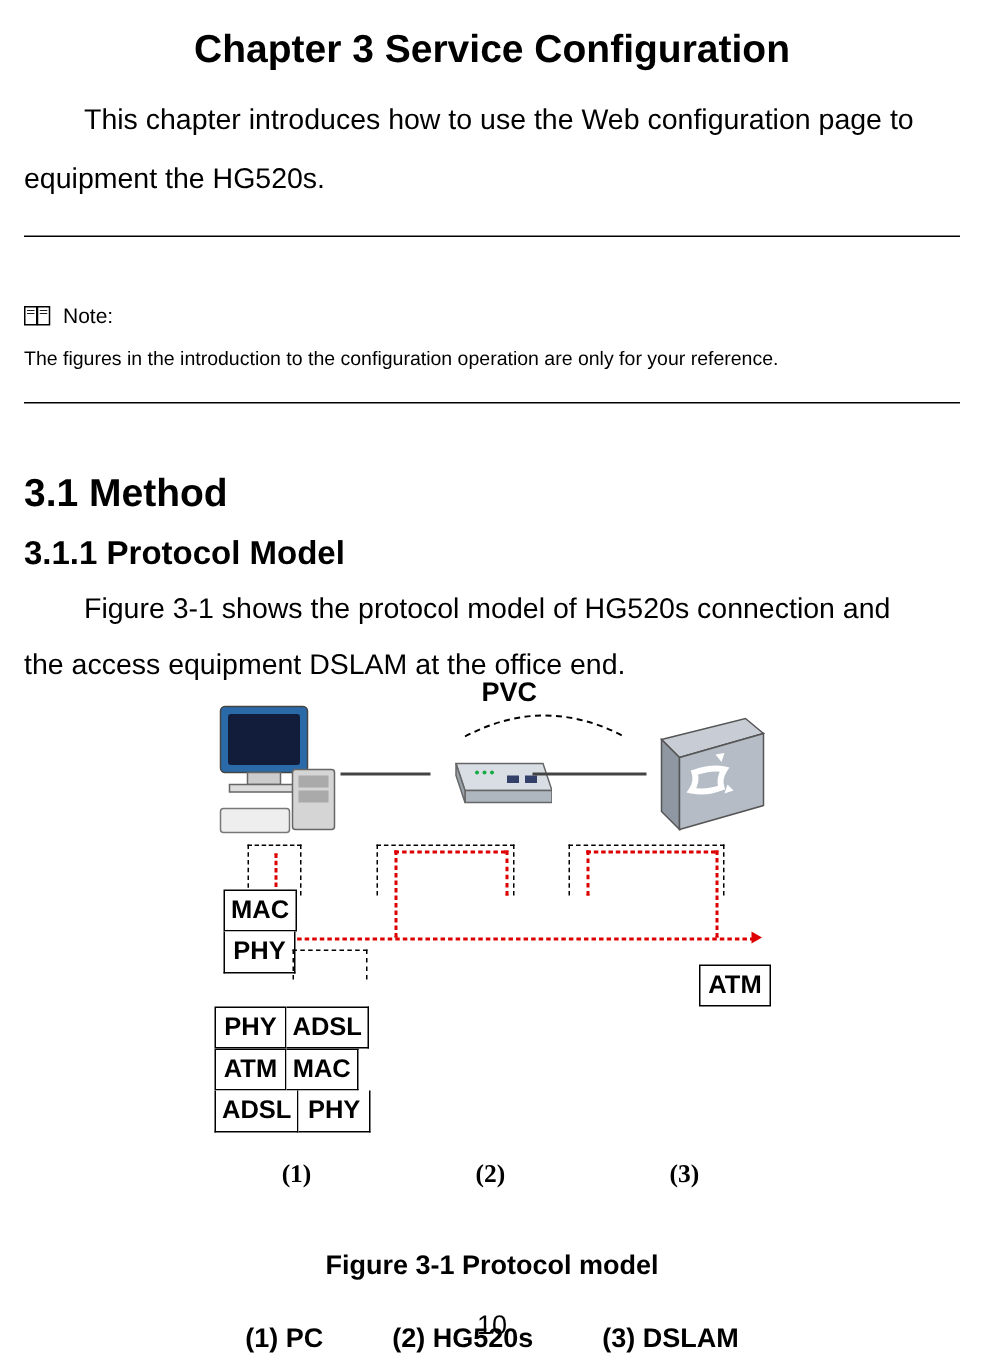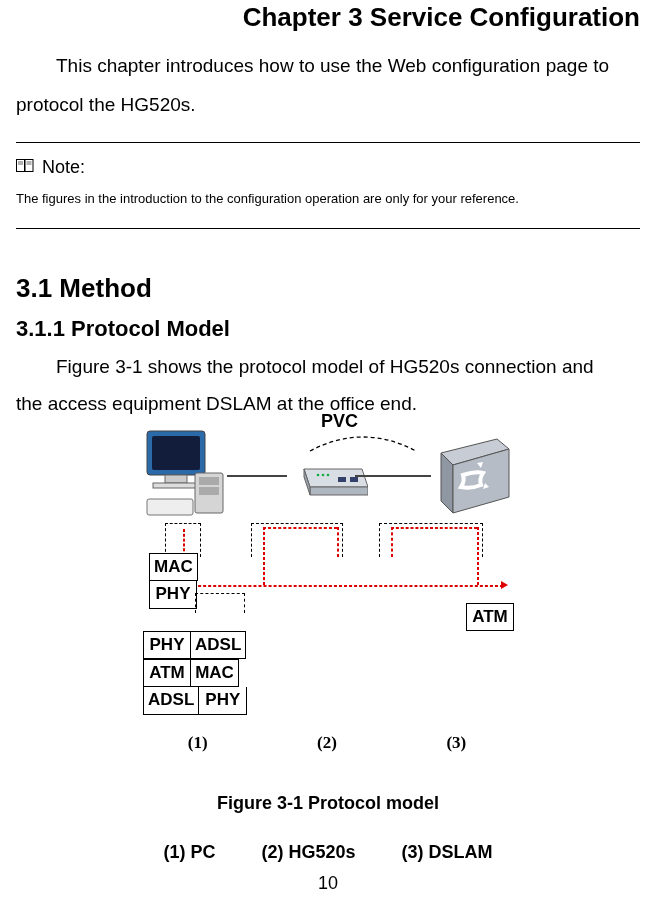--- a/index.html
+++ b/index.html
@@ -8,46 +8,47 @@
       height: 902px;
       font-family: Arial, Helvetica, sans-serif;
       color: #000;
       background: #fff;
       padding: 0 16px;
       position: relative;
     }
     .chapter-title {
       font-size: 26px;
       font-weight: bold;
-      text-align: right;
-      margin-top: 2px;
+      text-align: center;
+      margin-top: 17px;
       margin-bottom: 18px;
     }
     .intro-text {
       font-size: 19px;
       line-height: 1.55;
       text-indent: 40px;
       margin-bottom: 10px;
     }
     .intro-text-cont {
       font-size: 19px;
       line-height: 1.55;
       margin-bottom: 22px;
     }
     .note-block {
       border-top: 1px solid #000;
       border-bottom: 1px solid #000;
       padding: 14px 0 18px 0;
       margin-bottom: 30px;
     }
     .note-header {
-      font-size: 18px;
+      font-size: 14px;
       margin-bottom: 10px;
       display: flex;
-      align-items: flex-start;
+      align-items: flex-end;
+      margin-top: 30px;
     }
     .note-icon {
       display: inline-block;
       width: 18px;
       height: 14px;
       margin-right: 8px;
     }
     .note-body {
       font-size: 13px;
       line-height: 1.7;
@@ -206,21 +207,21 @@
       border: 1.5px dashed #000;
     }
 
   </style>
 </head>
 <body>
 
 <h1 class="chapter-title">Chapter 3  Service Configuration</h1>
 
 <p class="intro-text">This chapter introduces how to use the Web configuration page to</p>
-<p class="intro-text-cont">protocol the HG520s.</p>
+<p class="intro-text-cont">equipment the HG520s.</p>
 
 <div class="note-block">
   <div class="note-header">
     <span class="note-icon">
       <svg viewBox="0 0 18 14" width="18" height="14">
         <rect x="0.5" y="0.5" width="8" height="12" fill="none" stroke="#000" stroke-width="1"></rect>
         <rect x="9" y="0.5" width="8" height="12" fill="none" stroke="#000" stroke-width="1"></rect>
         <line x1="2" y1="3" x2="7" y2="3" stroke="#000" stroke-width="0.6"></line>
         <line x1="2" y1="5" x2="7" y2="5" stroke="#000" stroke-width="0.6"></line>
         <line x1="10.5" y1="3" x2="15.5" y2="3" stroke="#000" stroke-width="0.6"></line>

